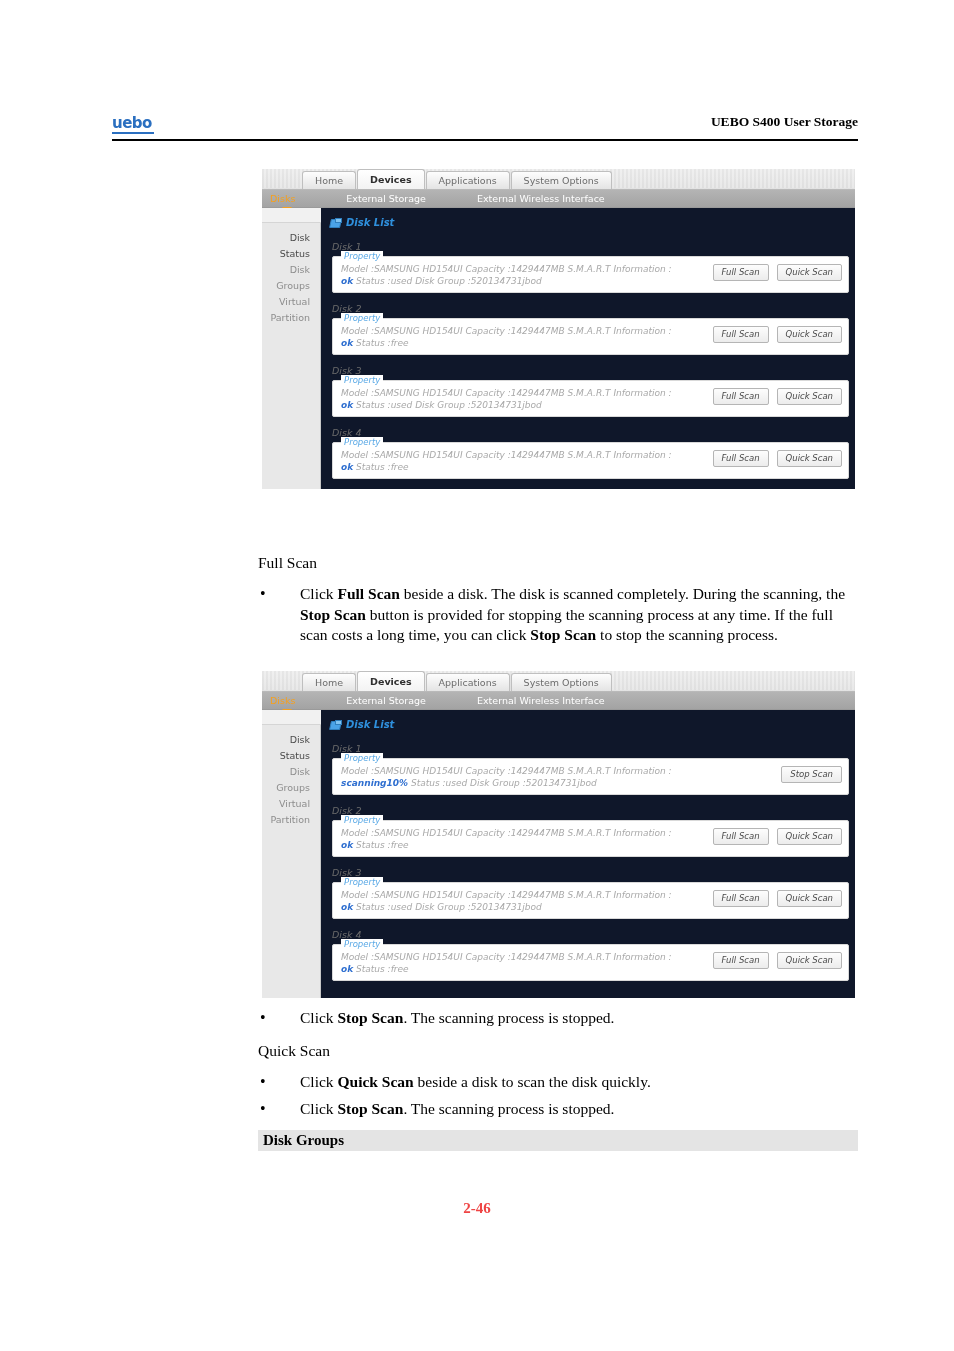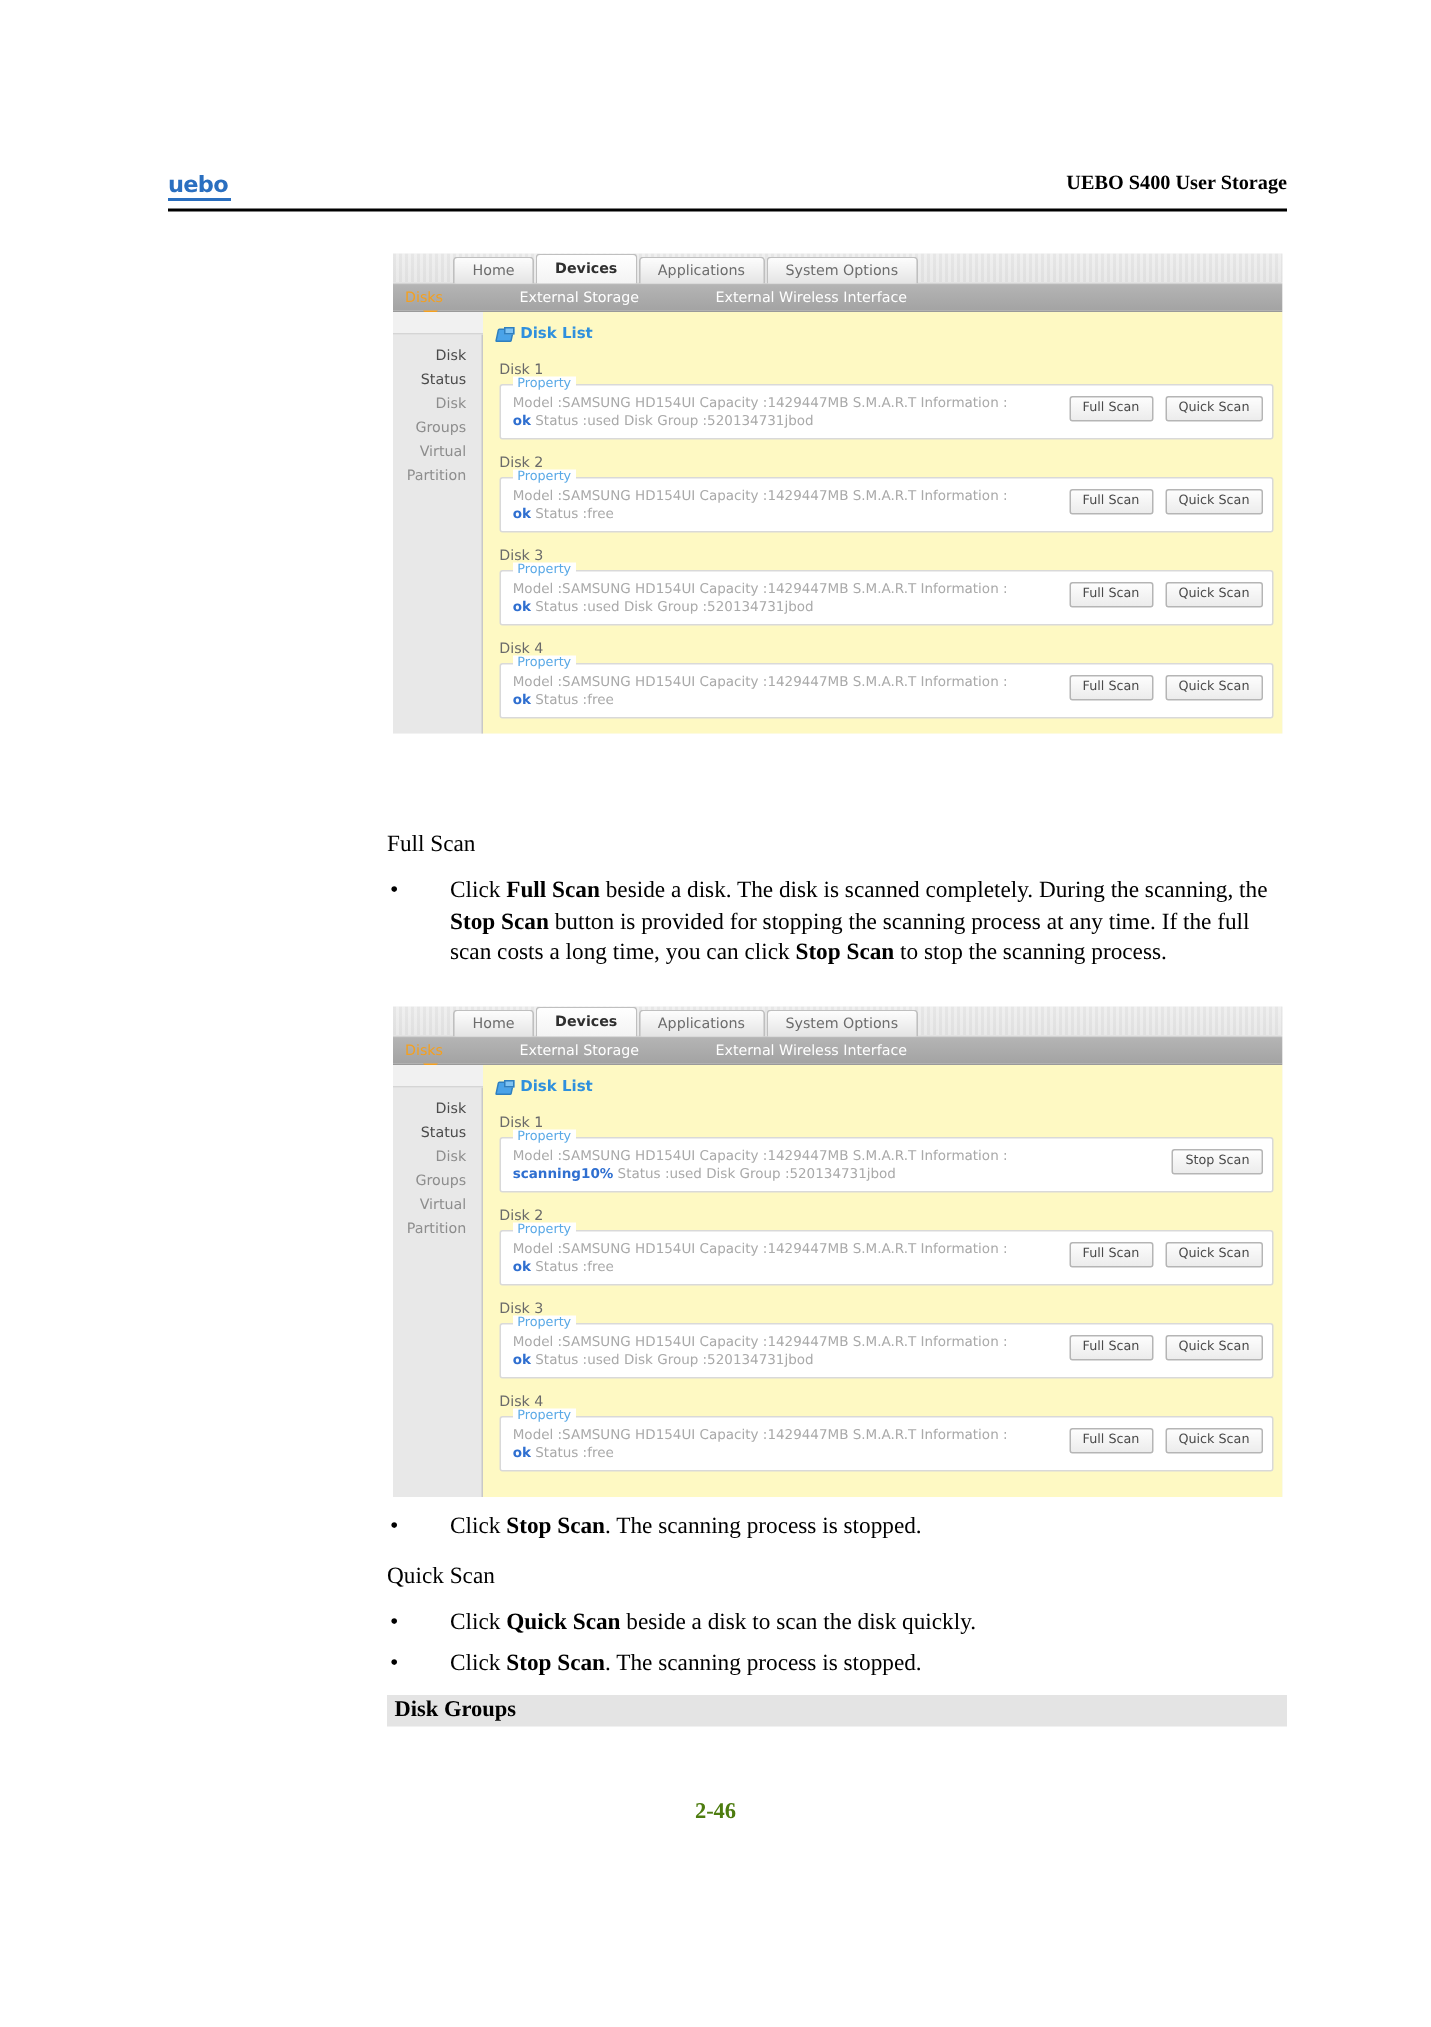--- a/index.html
+++ b/index.html
@@ -179,24 +179,25 @@
     text-align: right;
     padding-right: 10px;
     font-size: 9.5px;
     line-height: 16px;
     color: #8d8d8d;
   }
   .side-item.active { color: #4b4b4b; }
 
   .content {
     flex: 1;
-    background: #fef9c3;
+    background: #0f172a;
     padding: 9px 0 0 9px;
     box-sizing: border-box;
     position: relative;
+    font-style: italic;
   }
 
   .disklist-head {
     display: flex;
     align-items: center;
     margin-bottom: 13px;
   }
   .disk-icon {
     width: 11px; height: 10px;
     margin-right: 5px;
@@ -340,21 +341,21 @@
 
   .page-number {
     position: absolute;
     left: 0;
     top: 1200px;
     width: 954px;
     text-align: center;
     font-family: "Liberation Serif", serif;
     font-size: 15px;
     font-weight: bold;
-    color: #4d7c0f;
+    color: #ef4444;
   }
   b { font-weight: bold; }
 </style>
 </head>
 <body>
 
 <div class="page">
 
   <div class="doc-header">
     <div class="logo">uebo</div>

